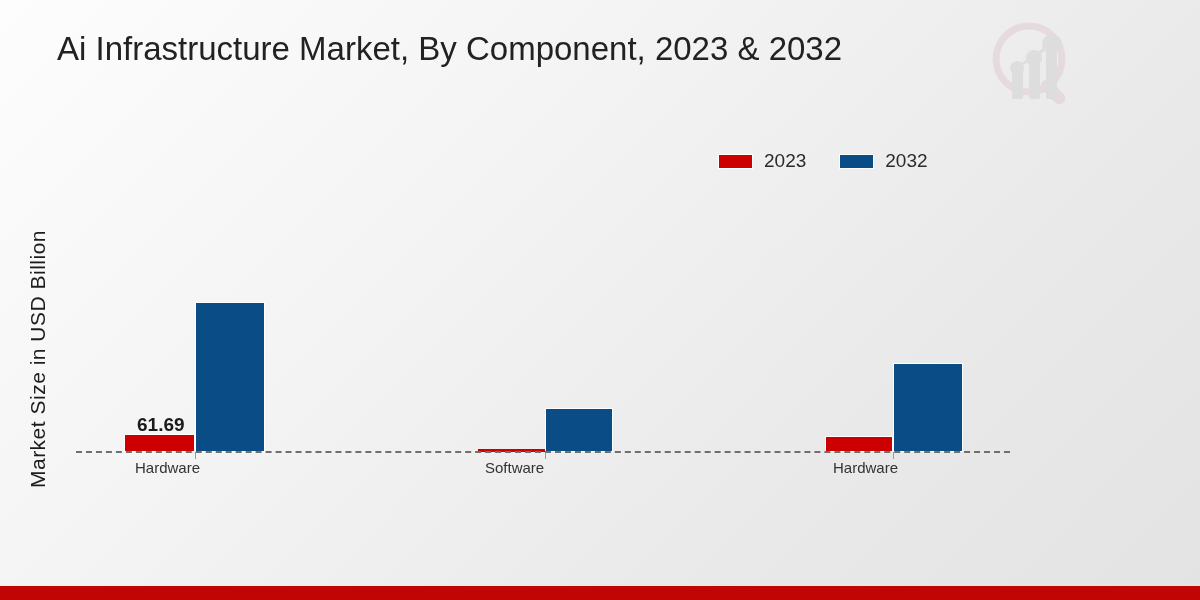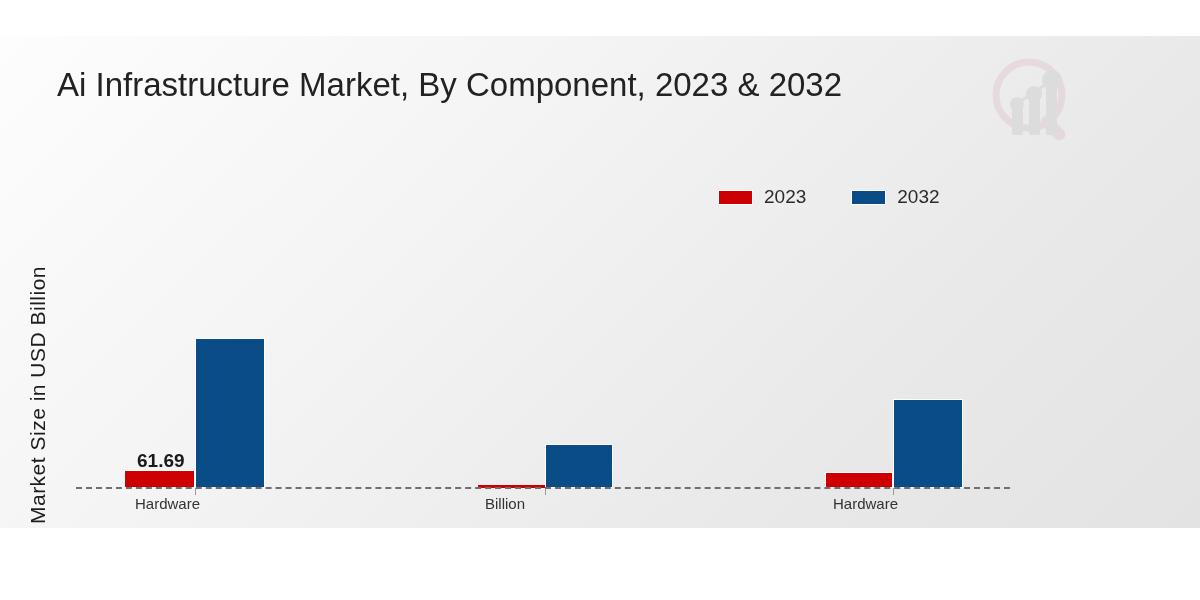--- a/index.html
+++ b/index.html
@@ -8,24 +8,23 @@
   }
   body {
     width: 1200px;
     height: 600px;
     font-family: "Liberation Sans", sans-serif;
     overflow: hidden;
   }
   #page {
     position: relative;
     width: 1200px;
-    height: 492px;
+    height: 600px;
     background: linear-gradient(135deg, #fdfdfd 0%, #f4f4f4 35%, #e9e9e9 72%, #e3e3e3 100%);
     overflow: hidden;
-    margin-top: 36px;
   }
   
   #chart-title {
     position: absolute;
     left: 57px;
     top: 30px;
     font-size: 33px;
     font-weight: 400;
     color: #222222;
     letter-spacing: 0px;
@@ -40,21 +39,21 @@
     height: 100px;
     opacity: 0.30;
   }
   
   #legend {
     position: absolute;
     left: 718px;
     top: 150px;
     display: flex;
     align-items: center;
-    gap: 16px;
+    gap: 4px;
   }
   .legend-item {
     display: flex;
     align-items: center;
   }
   .legend-item + .legend-item { margin-left: 29px; align-items: center; }
   .legend-swatch {
     width: 35px;
     height: 15px;
     border: 1px solid #ffffff;
@@ -168,21 +167,21 @@
 
     <div class="bar" style="left:124px; top:434px; width:71px; height:18px; background:#CC0000;"></div>
     <div class="bar-value" style="left:137px; top:414px;">61.69</div>
     <div class="bar" style="left:195px; top:302px; width:70px; height:150px; background:#0A4C85;"></div>
     <div class="cat-tick" style="left:195px; top:452px;"></div>
     <div class="cat-label" style="left:135px; top:459px; width:120px;">Hardware</div>
 
     <div class="bar" style="left:478px; top:449px; width:67px; height:3px; background:#CC0000; border:none;"></div>
     <div class="bar" style="left:545px; top:408px; width:68px; height:44px; background:#0A4C85;"></div>
     <div class="cat-tick" style="left:545px; top:452px;"></div>
-    <div class="cat-label" style="left:485px; top:459px; width:120px;">Billion</div>
+    <div class="cat-label" style="left:485px; top:459px; width:120px;">Software</div>
 
     <div class="bar" style="left:825px; top:436px; width:68px; height:16px; background:#CC0000;"></div>
     <div class="bar" style="left:893px; top:363px; width:70px; height:89px; background:#0A4C85;"></div>
     <div class="cat-tick" style="left:893px; top:452px;"></div>
     <div class="cat-label" style="left:833px; top:459px; width:120px;">Hardware</div>
 
     <div id="baseline"></div>
   </div>
 
   <div id="footer-bar"></div>

